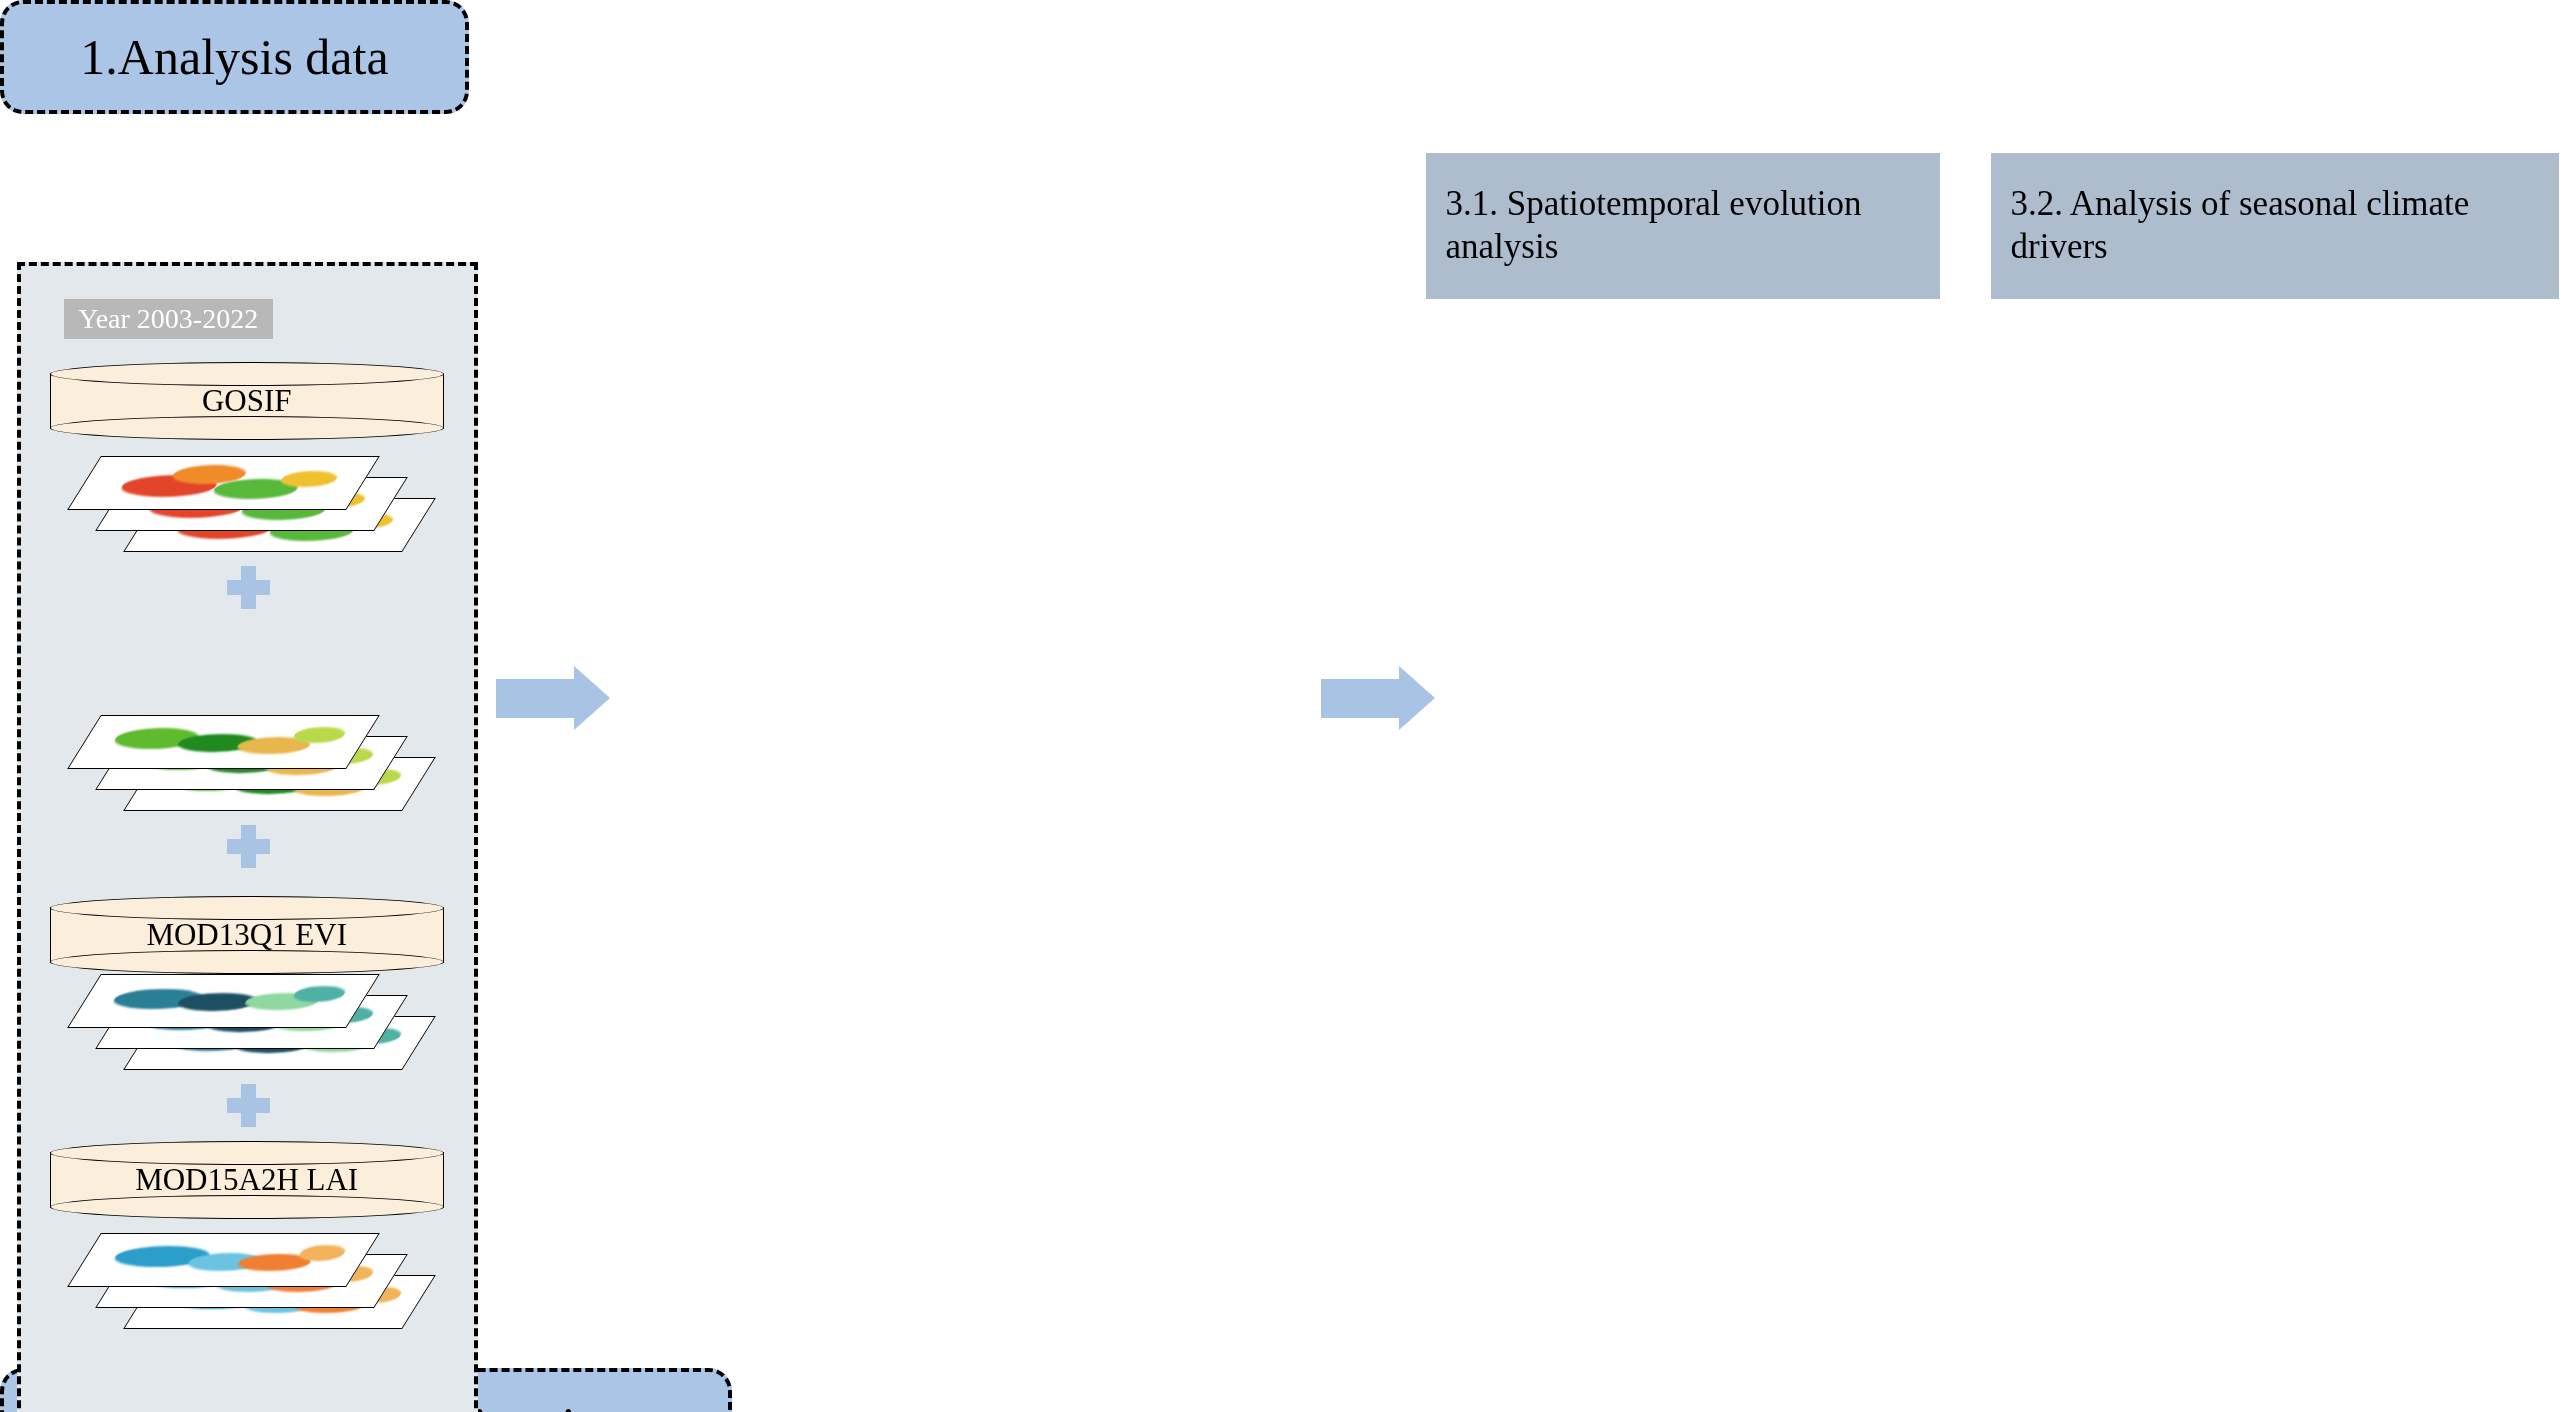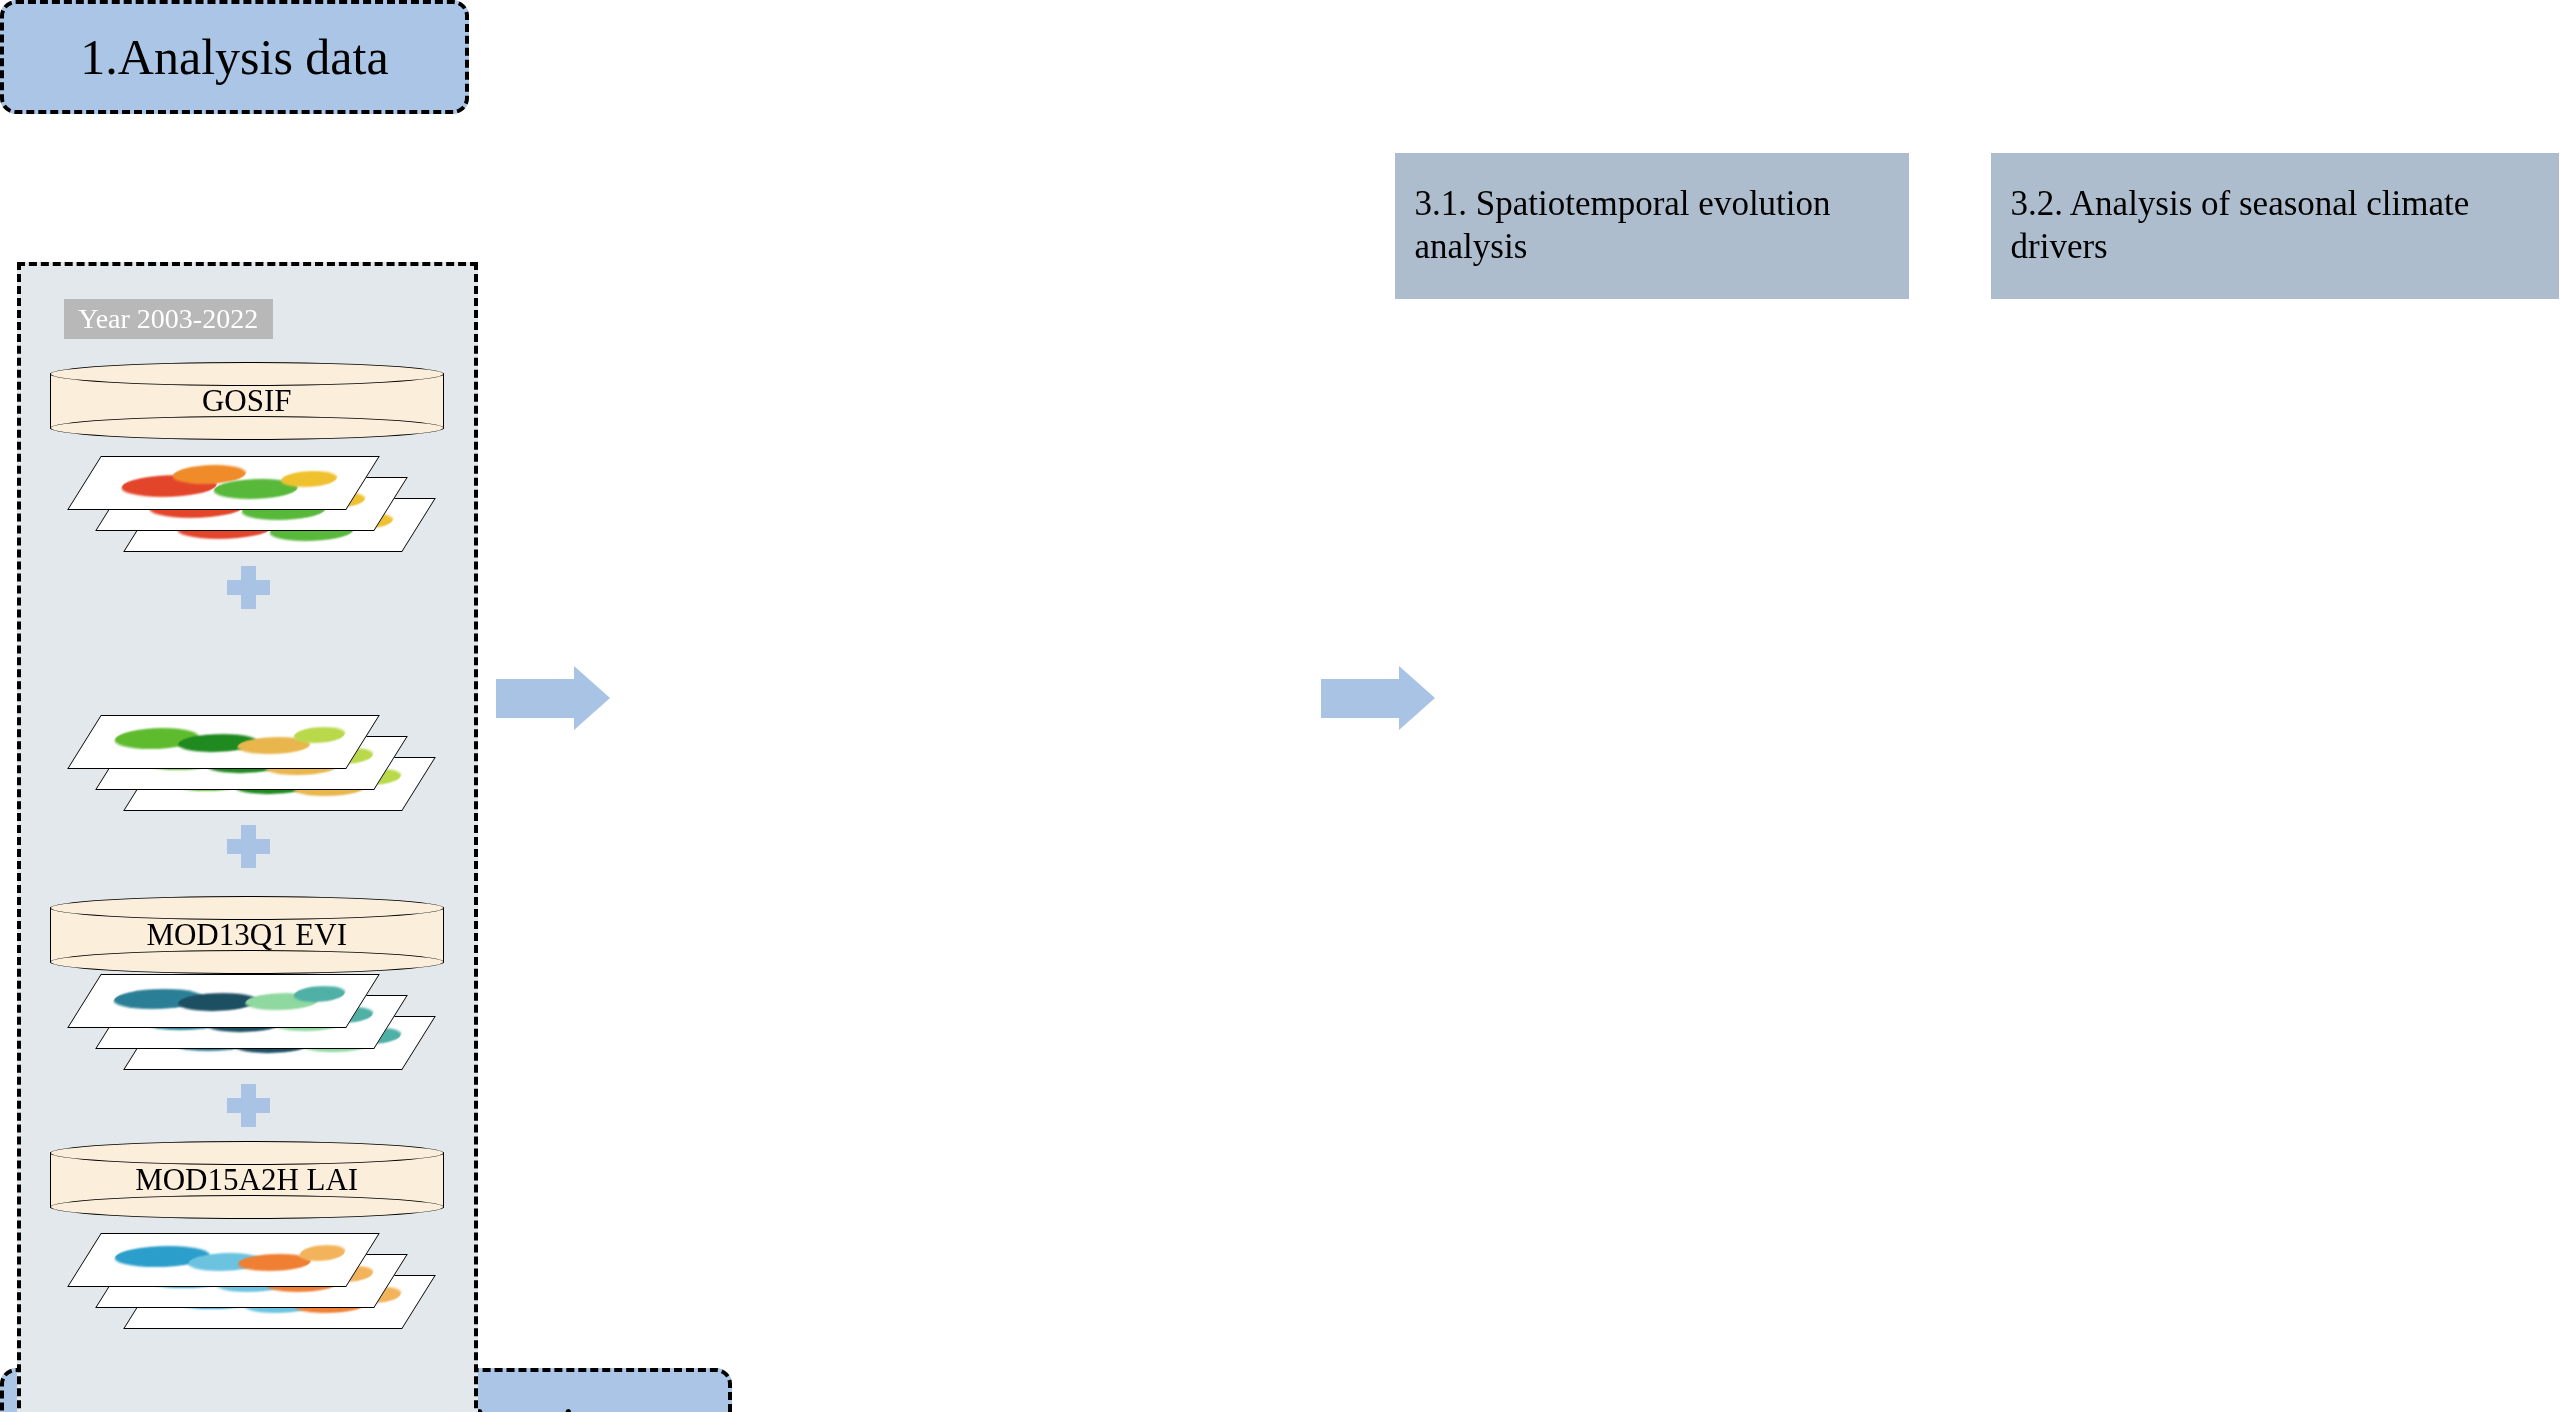--- a/index.html
+++ b/index.html
@@ -1,19 +1,19 @@
 <!DOCTYPE html>
 <html style="font-size:11px"><head>
 <meta charset="utf-8">
 <style>
   html,body{margin:0;padding:0;background:#ffffff;}
   body{width:2576px;height:1413px;position:relative;font-family:"Liberation Serif","DejaVu Serif",serif;color:#000;}
   .root{position:absolute;inset:0;}
   .hdr{
-    background:#aac5e5;border:4.9px dashed #000;border-radius:16px;
+    background:#aac5e5;border:4.9px dashed #000;border-radius:23px;
     display:flex;align-items:center;justify-content:center;text-align:center;
     font-weight:400;line-height:1.05;
   }
   .panelbody{background:#e3e8ed;border:4.9px dashed #000;box-sizing:border-box;position:relative;}
   .subhdr{background:#aebdcd;display:flex;align-items:center;box-sizing:border-box;line-height:1.22;}
   .arrow-r{position:absolute;display:flex;align-items:center;}
   .arrow-r .shaft{height:39px;background:#a8c3e4;}
   .arrow-r .head{width:0;height:0;border-top:32px solid transparent;border-bottom:32px solid transparent;border-left:36px solid #a8c3e4;}
   .plus{position:absolute;color:#a8c3e4;}
   .plus .hbar{position:absolute;background:#a8c3e4;}
@@ -193,21 +193,21 @@
 
   <div class="hdr" style="left:585px;top:7px;width:724px;height:106px;font-size:50px;">
     <span>2.Phenological estimation</span>
   </div>
 
   <div class="arrow-r" style="left:1321px;top:666px;">
     <div class="shaft" style="width:78px;"></div>
       <div class="head"></div>
   </div>
 
-  <div class="subhdr" style="position:absolute;left:1395px;top:153px;width:514px;height:146px;padding:0 19.5px;font-size:35px;">
+  <div class="subhdr" style="position:absolute;left:1426px;top:153px;width:514px;height:146px;padding:0 19.5px;font-size:35px;">
     <span>3.1. Spatiotemporal evolution analysis</span>
   </div>
   <div class="subhdr" style="position:absolute;left:1991px;top:153px;width:568px;height:146px;padding:0 19.5px;font-size:35px;">
     <span>3.2. Analysis of seasonal climate drivers</span>
   </div>
 
 </div>
 
 
 </body></html>

